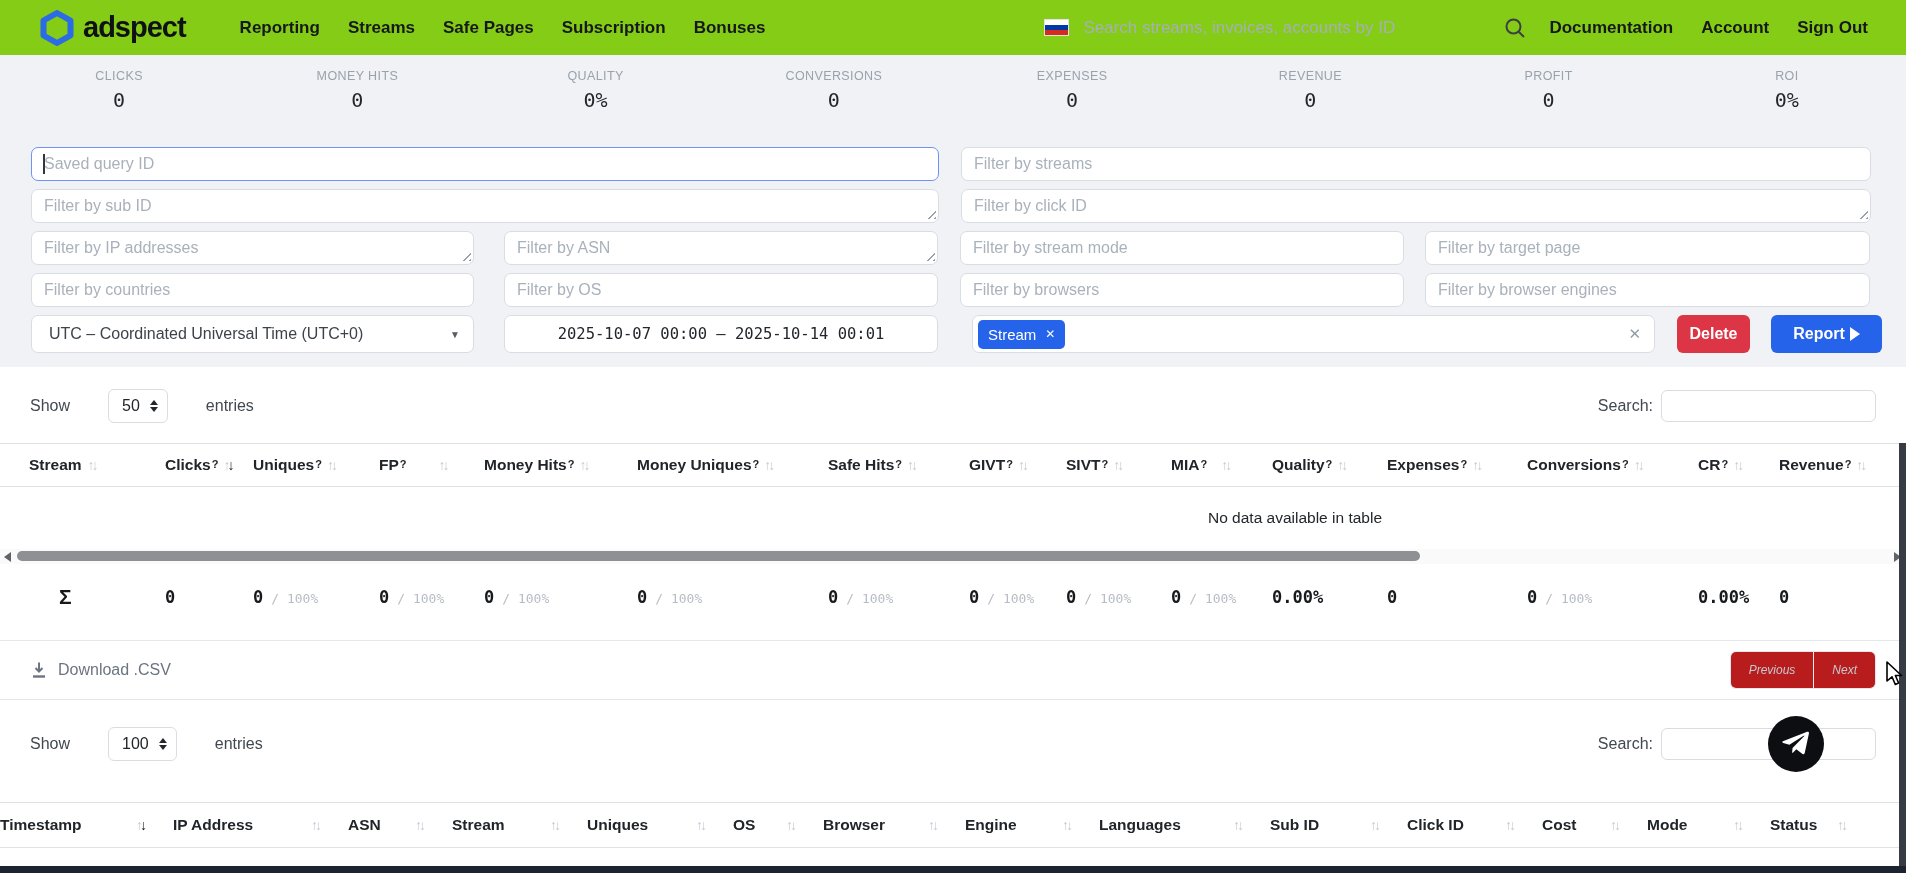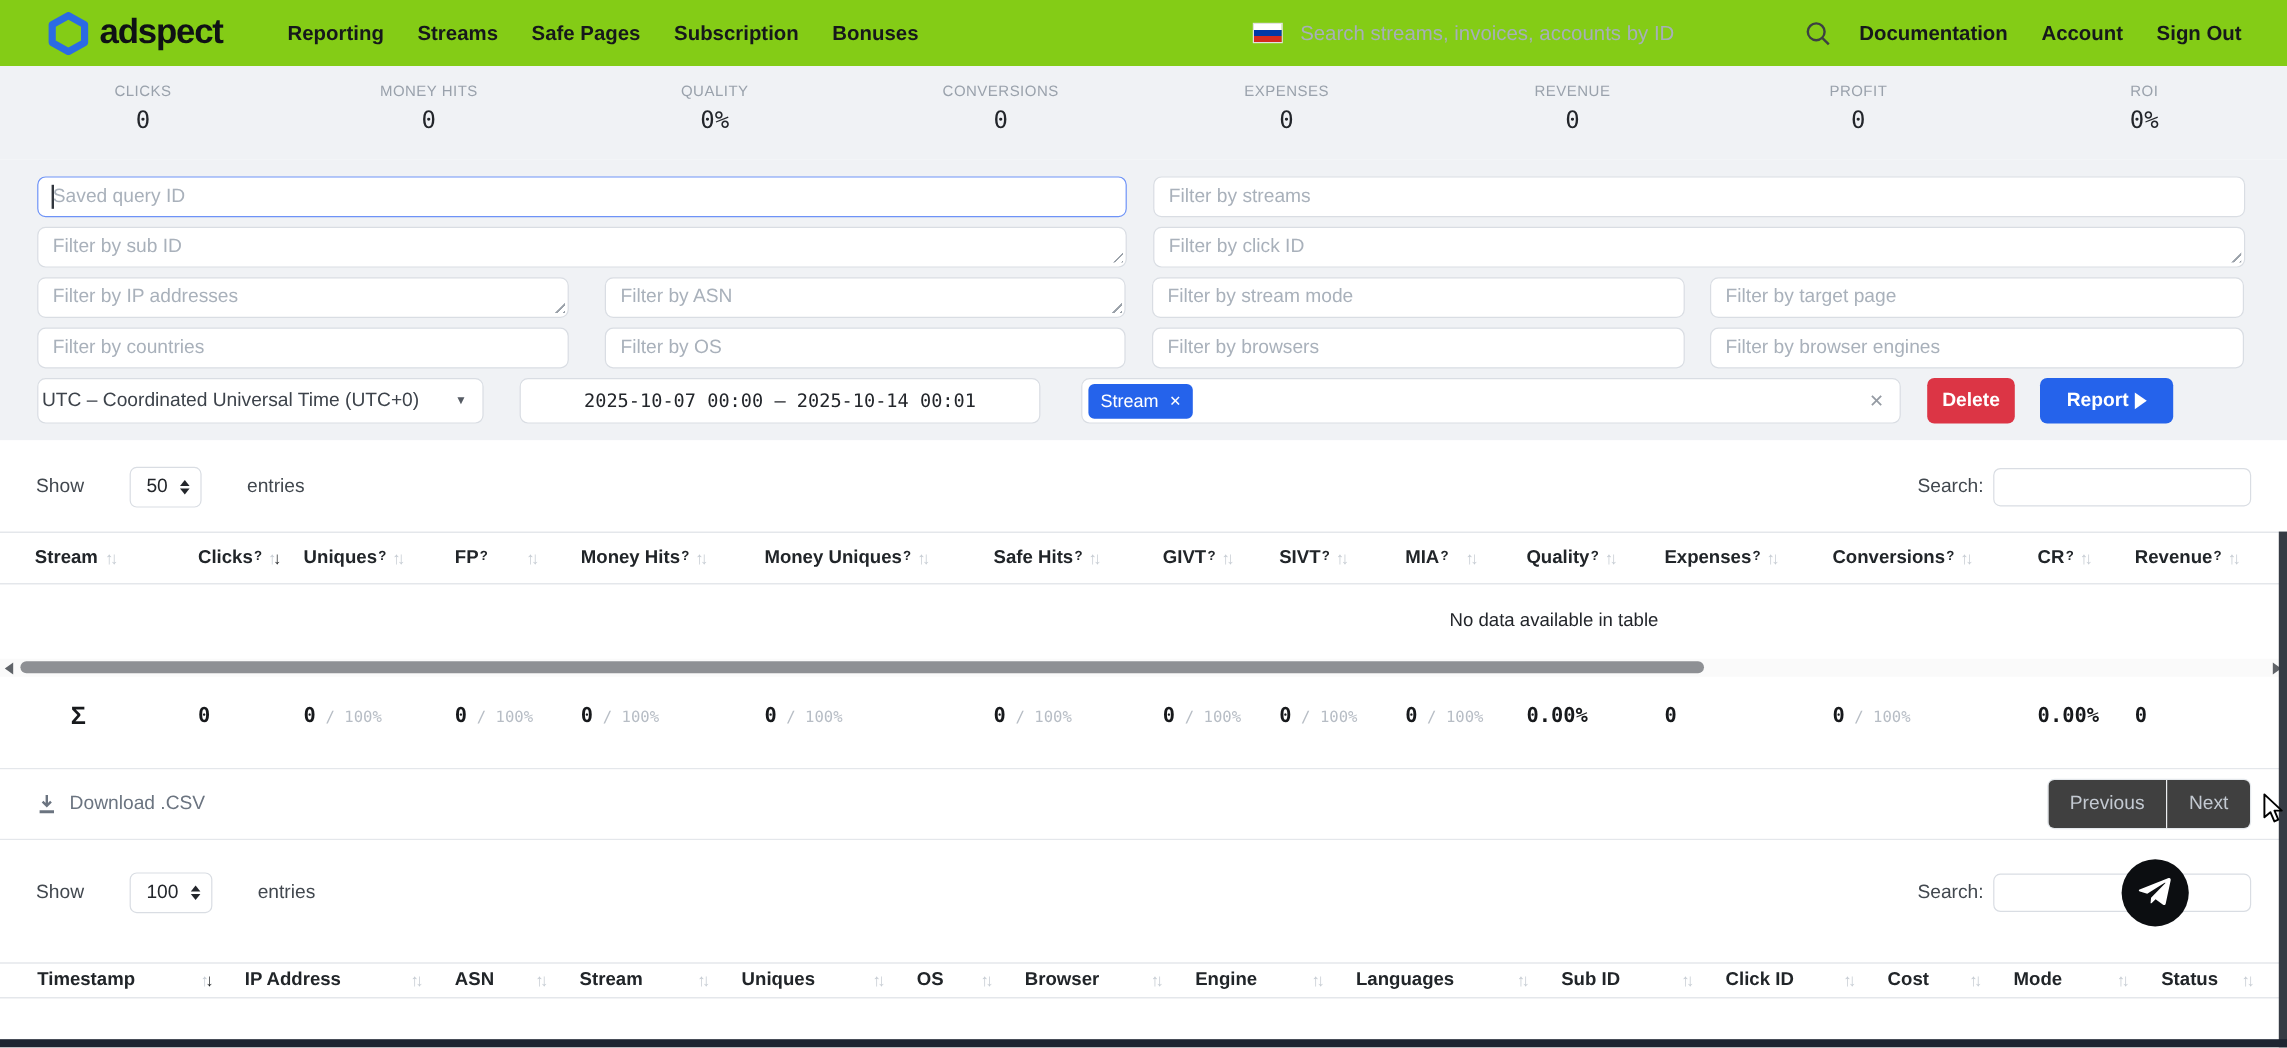--- a/index.html
+++ b/index.html
@@ -55,22 +55,22 @@
     clip-path:polygon(100% 0,100% 100%,0 100%);
     background:repeating-linear-gradient(315deg,#9aa1a9 0 1.5px,transparent 1.5px 4.8px);
   }
   .focused .fld { border-color:#6e93f7; }
   .caret-line::before {
     content:""; position:absolute; left:12px; top:7px; width:1.5px; height:20px; background:#31363d; z-index:2;
   }
 
   
   .r5 .ctrl { height:38px; background:#fff; border:1px solid #d9dde3; border-radius:7px; }
-  .select { width:372px; margin-right:30px; position:relative; display:flex; align-items:center;
-            padding:0 34px 0 3px; font-size:16px; color:#3d434b; cursor:pointer; }
+  .select { width:443px; margin-right:30px; position:relative; display:flex; align-items:center;
+            padding:0 34px 0 17px; font-size:16px; color:#3d434b; cursor:pointer; }
   .select .sel-caret { position:absolute; right:13px; font-size:10px; color:#555b63; }
   .datefld { width:434px; margin-right:34px; display:flex; align-items:center; justify-content:center;
              font-family:"DejaVu Sans Mono", monospace; font-size:15.5px; color:#23262b; cursor:text; }
   .tagfld { width:683px; margin-right:22px; position:relative; display:flex; align-items:center;
             padding:0 36px 0 5px; cursor:text; }
   .chip { background:#2563eb; color:#fff; border-radius:5px; font-size:15px; padding:6px 10px;
           display:flex; align-items:center; gap:9px; }
   .chip-x { font-size:12px; cursor:pointer; line-height:1; }
   .tag-clear { position:absolute; right:13px; color:#959ba3; font-size:15px; cursor:pointer; }
   .btn { border:none; font-weight:700; font-size:16px; color:#fff; border-radius:6px; cursor:pointer;
@@ -127,26 +127,26 @@
   .tcell { display:flex; align-items:baseline; font-family:"DejaVu Sans Mono", monospace;
            font-size:17px; font-weight:700; color:#17191c; }
   .tcell .sigma { font-family:"Liberation Sans", sans-serif; font-size:21px; font-weight:700; padding-left:30px; }
   .tcell .pct { font-size:13px; color:#b7bdc5; font-weight:400; margin-left:8px; white-space:pre; }
 
   .divider { border-top:1px solid #e4e7eb; }
   .d1 { margin-top:16px; }
   .footer-row { display:flex; align-items:center; height:58px; padding:0 30px; }
   .download { display:flex; align-items:center; gap:10px; color:#6b7480; font-size:16px; cursor:pointer;justify-content:center; }
   .pager { margin-left:auto; display:flex; border:1px solid #e4e8ec; border-radius:6px; overflow:hidden; }
-  .pager .pg { padding:11px 18px; font-size:16px; color:#c3c9d1; background:#404040; cursor:default; }
+  .pager .pg { padding:11px 18px; font-size:12px; color:#c3c9d1; background:#b91c1c; cursor:default;font-style:italic; }
   .pager .pg + .pg { border-left:1px solid #eceef1; }
 
   .show-row2 { margin-top:26px; height:36px; }
 
-  .thead2 { margin-top:40px; height:30px; padding-left:31px; }
+  .thead2 { margin-top:40px; height:46px; }
   .t2col { display:flex; align-items:center; font-size:15.5px; font-weight:700; color:#212529; cursor:pointer; }
   .t2col .sort { margin-left:auto; margin-right:26px; }
   .cols14 > :nth-child(1){width:173px} .cols14 > :nth-child(2){width:175px}
   .cols14 > :nth-child(3){width:104px} .cols14 > :nth-child(4){width:135px}
   .cols14 > :nth-child(5){width:146px} .cols14 > :nth-child(6){width:90px}
   .cols14 > :nth-child(7){width:142px} .cols14 > :nth-child(8){width:134px}
   .cols14 > :nth-child(9){width:171px} .cols14 > :nth-child(10){width:137px}
   .cols14 > :nth-child(11){width:135px} .cols14 > :nth-child(12){width:105px}
   .cols14 > :nth-child(13){width:123px} .cols14 > :nth-child(14){width:104px}
 

